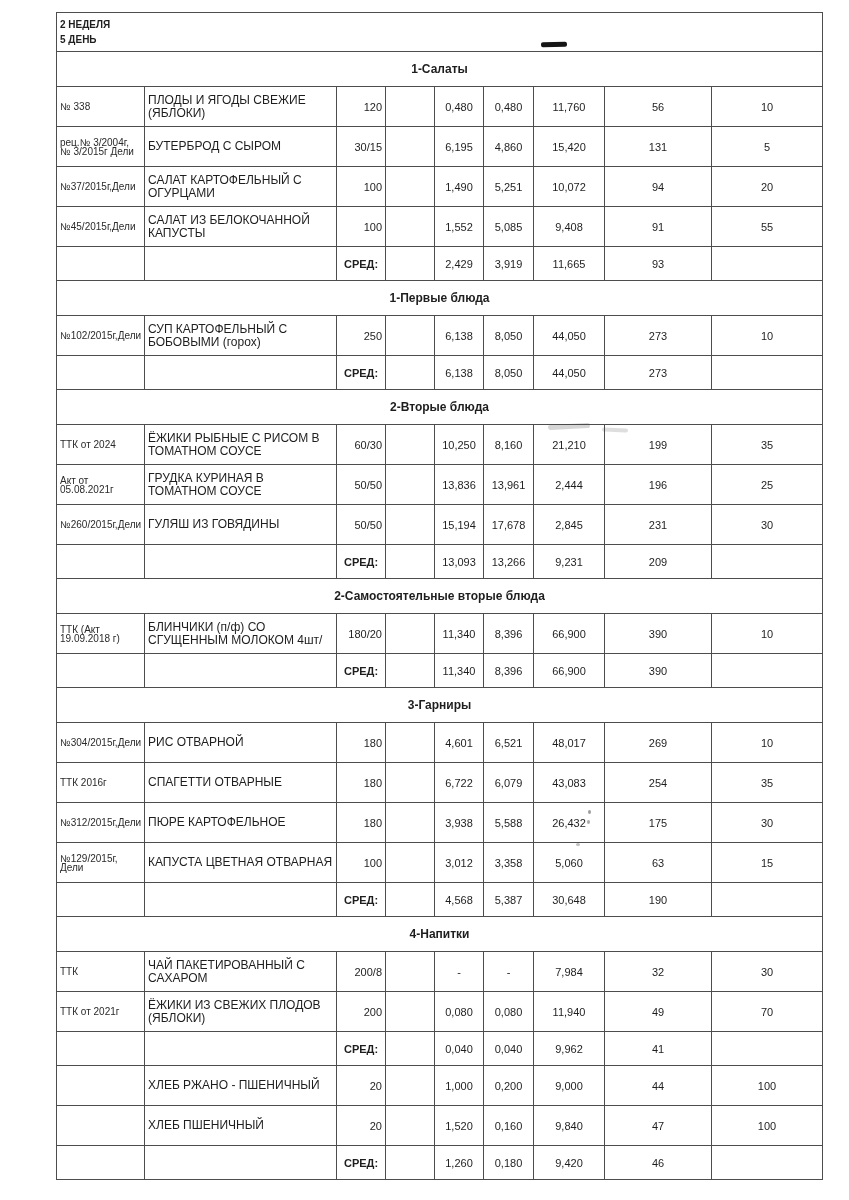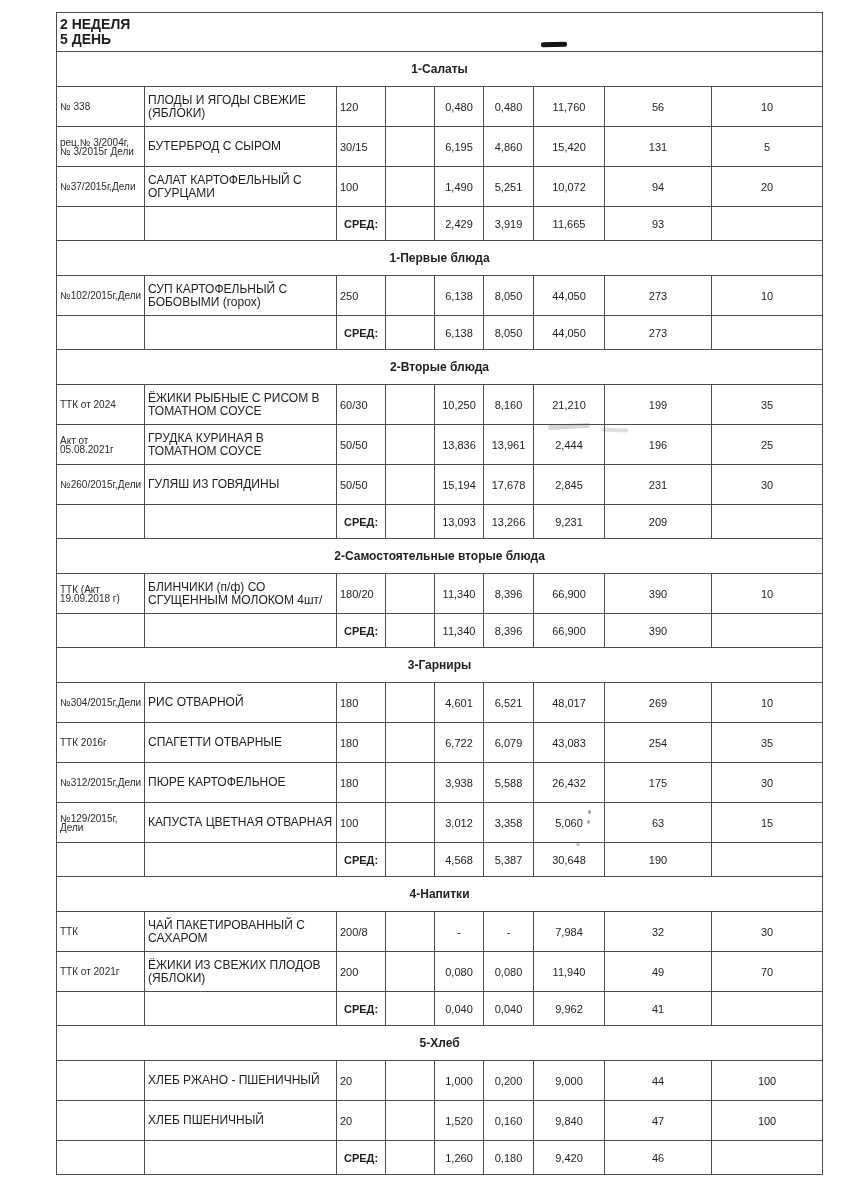--- a/index.html
+++ b/index.html
@@ -11,27 +11,27 @@
   table.menu {
     position:absolute; left:56px; top:12px; width:766px;
     border-collapse:collapse; table-layout:fixed;
   }
   table.menu td {
     border:1px solid #4d4d4d;
     vertical-align:middle;
     padding:2px 3px;
     overflow:hidden;
   }
-  .week-cell { font-weight:bold; font-size:14px; line-height:15px; height:34px; padding-left:4px; }
+  .week-cell { font-weight:bold; font-size:10px; line-height:15px; height:34px; padding-left:4px; }
   .section-title { text-align:center; font-weight:bold; font-size:12px; height:30px;margin-left:27px; }
   .row-data td { height:35px; }
   .row-avg td, .row-total td { height:29px; }
   td.c0 { font-size:10px; line-height:9px; color:#2a2a2a; }
   td.c1 { font-size:12px; line-height:13px; padding-left:6px; }
-  td.c2 { font-size:11px; text-align:left; }
+  td.c2 { font-size:11px; text-align:right; }
   td.c3, td.c4, td.c5, td.c6, td.c7, td.c8 { font-size:11px; text-align:center; }
   .row-avg td.c2, .row-total td.c2 { font-weight:bold; text-align:left; padding-left:7px; }
   
   .artifact { position:absolute; pointer-events:none; }
   .blob { left:541px; top:42px; width:26px; height:5px; background:#161616; border-radius:2px; transform:rotate(-1.5deg); }
   .smudge1 { left:548px; top:424px; width:42px; height:5px; background:rgba(70,70,70,0.22); border-radius:3px; transform:rotate(-3deg); }
   .smudge2 { left:602px; top:428px; width:26px; height:4px; background:rgba(70,70,70,0.18); border-radius:3px; transform:rotate(2deg); }
   .dot1 { left:588px; top:810px; width:3px; height:4px; background:rgba(40,40,40,0.45); border-radius:50%; }
   .dot2 { left:587px; top:820px; width:3px; height:4px; background:rgba(40,40,40,0.4); border-radius:50%; }
   .dot3 { left:576px; top:843px; width:4px; height:3px; background:rgba(40,40,40,0.3); border-radius:50%; }
@@ -88,20 +88,31 @@
           <td class="c0">№37/2015г,Дели</td>
           <td class="c1">САЛАТ КАРТОФЕЛЬНЫЙ С ОГУРЦАМИ</td>
           <td class="c2">100</td>
           <td class="c3"></td>
           <td class="c4">1,490</td>
           <td class="c5">5,251</td>
           <td class="c6">10,072</td>
           <td class="c7">94</td>
           <td class="c8">20</td>
         </tr>
+        <tr class="row-data">
+          <td class="c0">№45/2015г,Дели</td>
+          <td class="c1">САЛАТ ИЗ БЕЛОКОЧАННОЙ КАПУСТЫ</td>
+          <td class="c2">100</td>
+          <td class="c3"></td>
+          <td class="c4">1,552</td>
+          <td class="c5">5,085</td>
+          <td class="c6">9,408</td>
+          <td class="c7">91</td>
+          <td class="c8">55</td>
+        </tr>
         <tr class="row-avg">
           <td class="c0"></td>
           <td class="c1"></td>
           <td class="c2">СРЕД:</td>
           <td class="c3"></td>
           <td class="c4">2,429</td>
           <td class="c5">3,919</td>
           <td class="c6">11,665</td>
           <td class="c7">93</td>
           <td class="c8"></td>
@@ -289,23 +300,20 @@
         <tr class="row-avg">
           <td class="c0"></td>
           <td class="c1"></td>
           <td class="c2">СРЕД:</td>
           <td class="c3"></td>
           <td class="c4">0,040</td>
           <td class="c5">0,040</td>
           <td class="c6">9,962</td>
           <td class="c7">41</td>
           <td class="c8"></td>
-        </tr>
-        <tr>
-          <td colspan="9" class="section-title">5-Хлеб</td>
         </tr>
         <tr class="row-data">
           <td class="c0"></td>
           <td class="c1">ХЛЕБ РЖАНО - ПШЕНИЧНЫЙ</td>
           <td class="c2">20</td>
           <td class="c3"></td>
           <td class="c4">1,000</td>
           <td class="c5">0,200</td>
           <td class="c6">9,000</td>
           <td class="c7">44</td>

